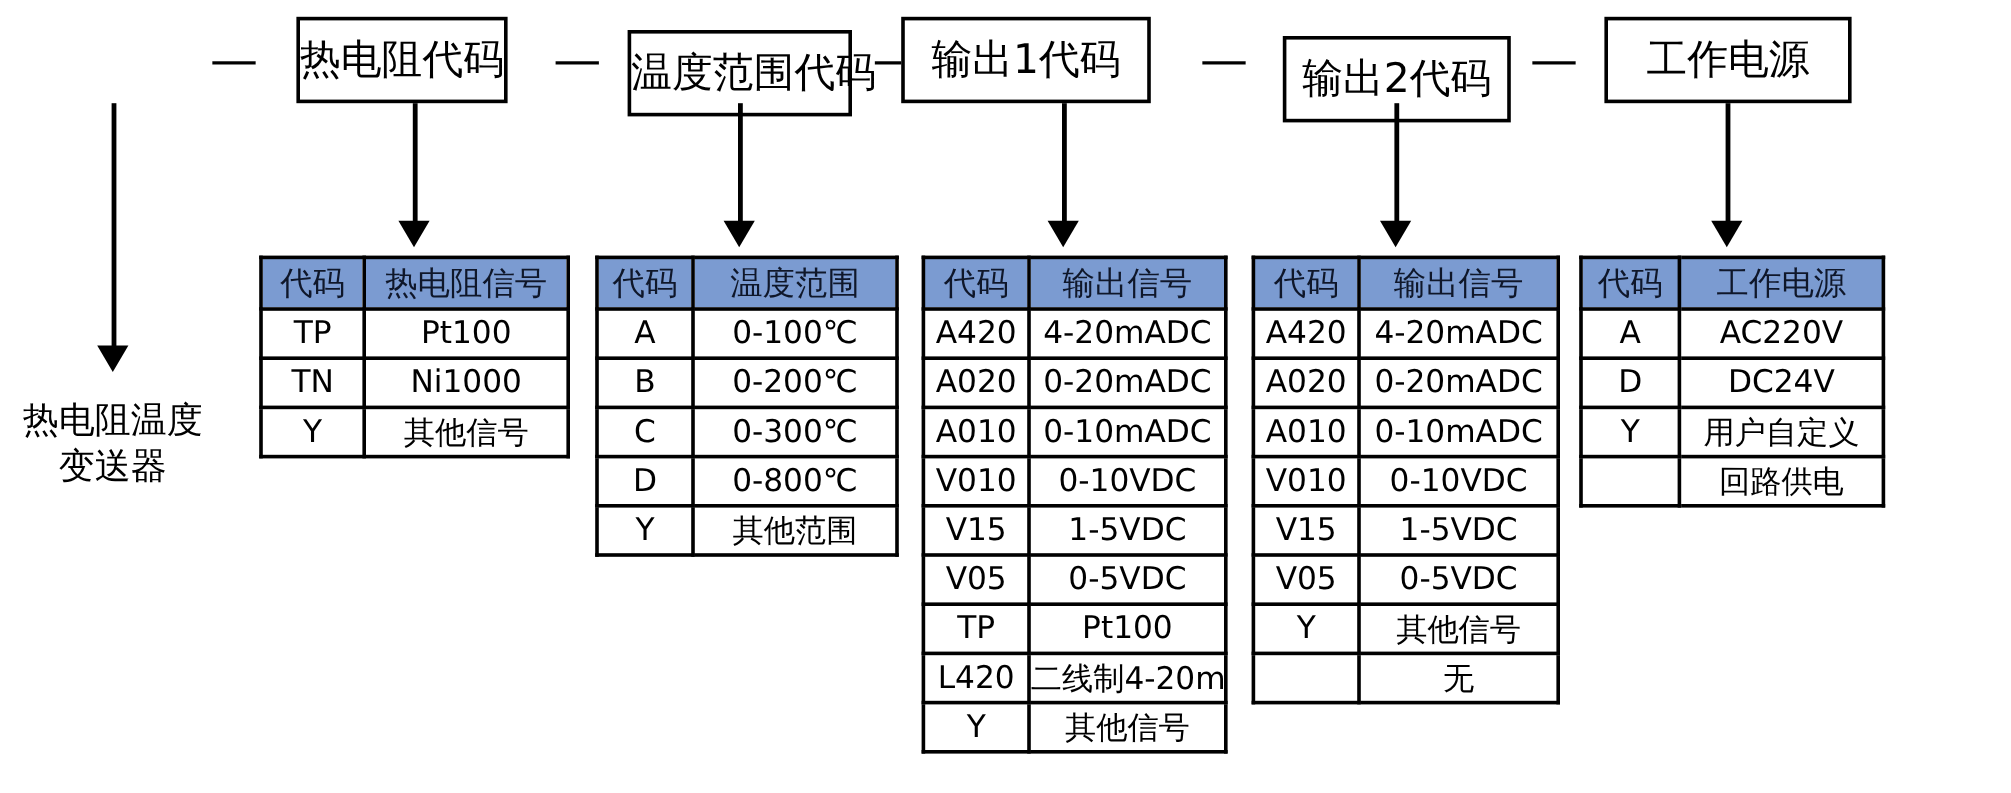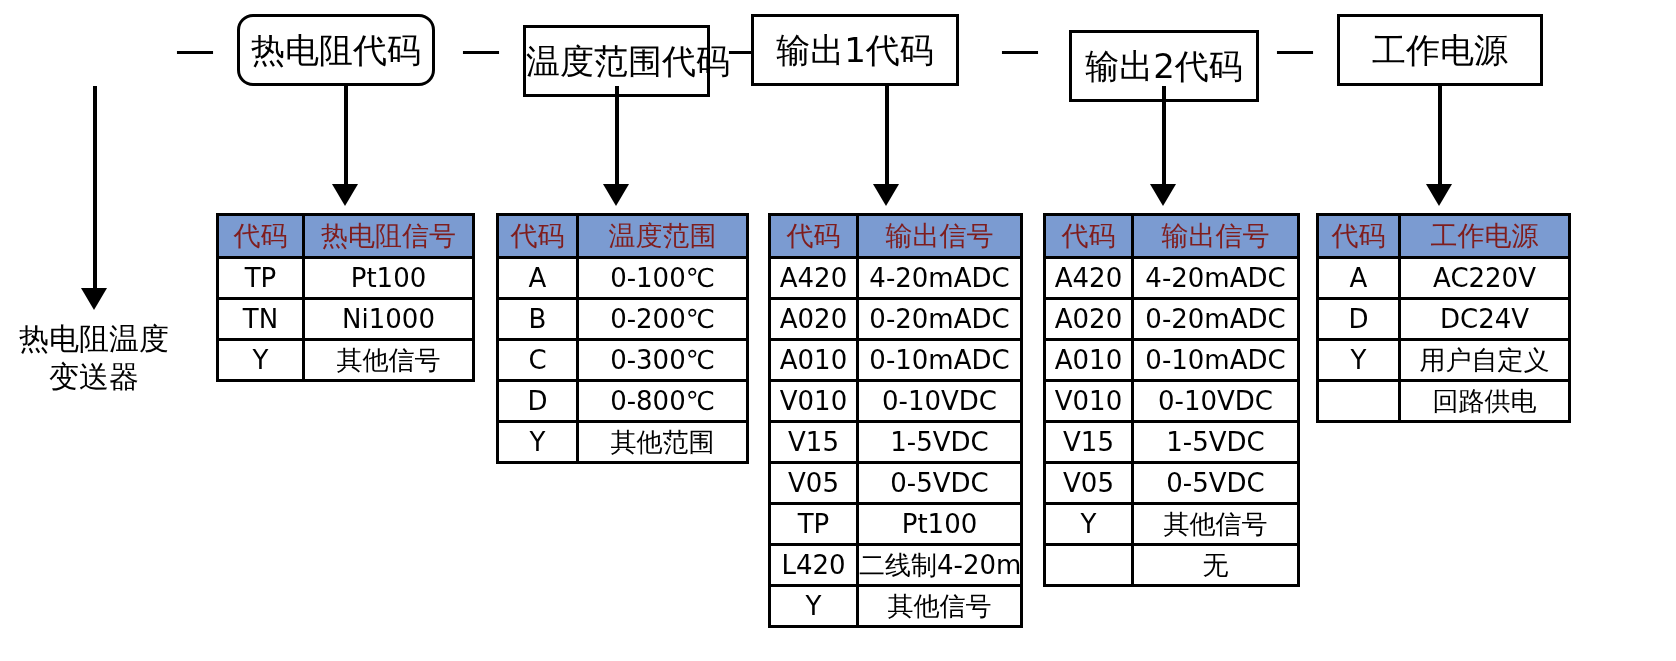--- a/index.html
+++ b/index.html
@@ -85,21 +85,21 @@
     text-align: center;
     vertical-align: middle;
     font-size: 26px;
     font-weight: normal;
     white-space: nowrap;
     font-family: "DejaVu Sans", sans-serif;
     overflow: hidden;
   }
   .tbl thead th {
     background: #7b9bd1;
-    color: #7f1d1d;
+    color: #0f172a;
     font-size: 27px;
     height: 40px;
   }
 
   
   .product-name {
     position: absolute;
     text-align: center;
     font-size: 30px;
     line-height: 38px;
@@ -110,21 +110,21 @@
 </head>
 <body>
 
 <div id="canvas">
 
   <div class="top-row">
 
 
     <div class="dash" style="left:165px; top:0; width:60px;">—</div>
 
-    <div class="code-box" style="left:237px; top:0; width:198px;border-radius:16px;">热电阻代码</div>
+    <div class="code-box" style="left:247px; top:0; width:176px;">热电阻代码</div>
 
     <div class="dash" style="left:452px; top:0; width:58px;">—</div>
 
     <div class="code-box" style="left:523px; top:11px; width:187px;">温度范围代码</div>
 
     <div class="dash" style="left:718px; top:0; width:58px;">—</div>
 
     <div class="code-box" style="left:751px; top:0; width:208px;">输出1代码</div>
 
     <div class="dash" style="left:991px; top:0; width:58px;">—</div>
@@ -147,21 +147,21 @@
 
   <div class="vline" style="left:885px; top:86px; height:100px;"></div>
   <div class="arrowhead" style="left:873px; top:184px;"></div>
 
   <div class="vline" style="left:1162px; top:86px; height:100px;"></div>
   <div class="arrowhead" style="left:1150px; top:184px;"></div>
 
   <div class="vline" style="left:1438px; top:86px; height:100px;"></div>
   <div class="arrowhead" style="left:1426px; top:184px;"></div>
 
-  <div class="product-name" style="left:0px; top:320px; width:188px;">热电阻温度
+  <div class="product-name" style="left:0px; top:332px; width:188px;">热电阻温度
 变送器</div>
 
   <table class="tbl" id="t0" style="left:216px; top:213px; width:256px;">
     <colgroup>
         <col style="width:86px">
         <col style="width:170px">
       </colgroup>
     <thead>
         <tr>
           <th>代码</th>

